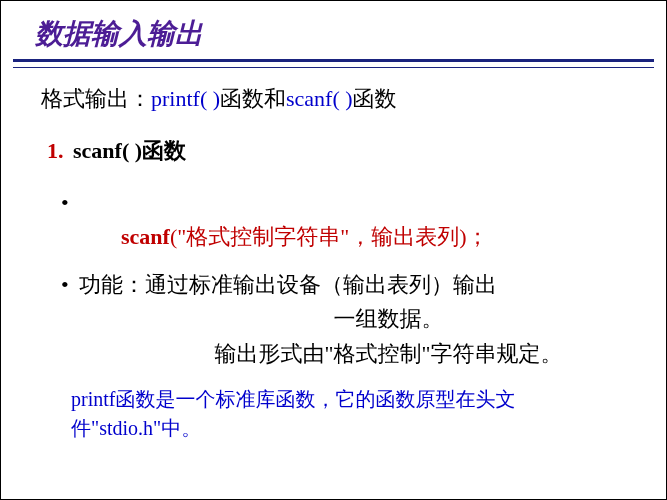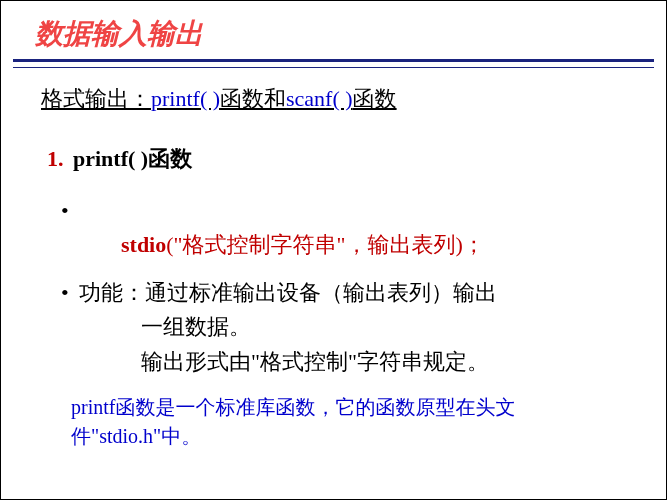--- a/index.html
+++ b/index.html
@@ -16,21 +16,21 @@
     height: 500px;
     box-sizing: border-box;
     border: 1px solid #000;
     position: relative;
     background: #fff;
   }
   .title {
     font-family: "KaiTi", "STKaiti", serif;
     font-style: italic;
     font-weight: bold;
-    color: #ef4444;
+    color: #4c1d95;
     font-size: 28px;
     padding: 14px 0 6px 34px;
   }
   .rule {
     margin: 0 12px 0 12px;
   }
   .rule .line1 {
     border-top: 3px solid #1a237e;
     height: 3px;
   }
@@ -38,34 +38,34 @@
     border-top: 1px solid #1a237e;
     height: 0;
     margin-top: 2px;
   }
   .body {
     padding: 14px 30px 0 40px;
     font-size: 22px;
     color: #000;
     line-height: 1.55;
   }
-  .row1 { margin-bottom: 26px; text-decoration: underline; }
+  .row1 { margin-bottom: 18px; }
   .blue { color: #0000cc; }
   .red  { color: #c00000; font-weight: bold; }
   .sec-num { color: #c00000; font-weight: bold; margin-right: 4px; }
   .sec-title { font-weight: bold; }
   .sec { margin: 0 0 18px 6px; }
   .bullet-block { margin: 0 0 14px 20px; }
   .bullet-line { display: flex; }
   .bullet-dot { width: 18px; }
   .indent-code {
     margin-left: 60px;
     font-family: "KaiTi", "STKaiti", serif;
   }
-  .indent-text { margin-left: 80px; }
+  .indent-text { margin-left: 80px; text-align: center; }
   .note {
     font-family: "KaiTi", "STKaiti", serif;
     color: #0000cc;
     font-size: 20px;
     margin: 10px 0 0 30px;
     line-height: 1.45;
   }
 </style>
 </head>
 <body>
@@ -80,29 +80,29 @@
   </div>
 
   <div class="body">
 
     <div class="row1">
       <span>格式输出：</span><span class="blue">printf( )</span><span>函数和</span><span class="blue">scanf( )</span><span>函数</span>
     </div>
 
     <div class="sec">
       <span class="sec-num">1.</span>
-      <span class="sec-title">printf( )函数</span>
+      <span class="sec-title">scanf( )函数</span>
     </div>
 
     <div class="bullet-block">
       <div class="bullet-line">
         <span class="bullet-dot">•</span>
       </div>
       <div class="indent-code">
-        <span class="red">stdio</span><span class="red" style="font-weight:normal;">("格式控制字符串"，输出表列)；</span>
+        <span class="red">scanf</span><span class="red" style="font-weight:normal;">("格式控制字符串"，输出表列)；</span>
       </div>
     </div>
 
     <div class="bullet-block">
       <div class="bullet-line">
         <span class="bullet-dot">•</span>
         <span>功能：通过标准输出设备（输出表列）输出</span>
       </div>
       <div class="indent-text">一组数据。</div>
       <div class="indent-text">输出形式由"格式控制"字符串规定。</div>

